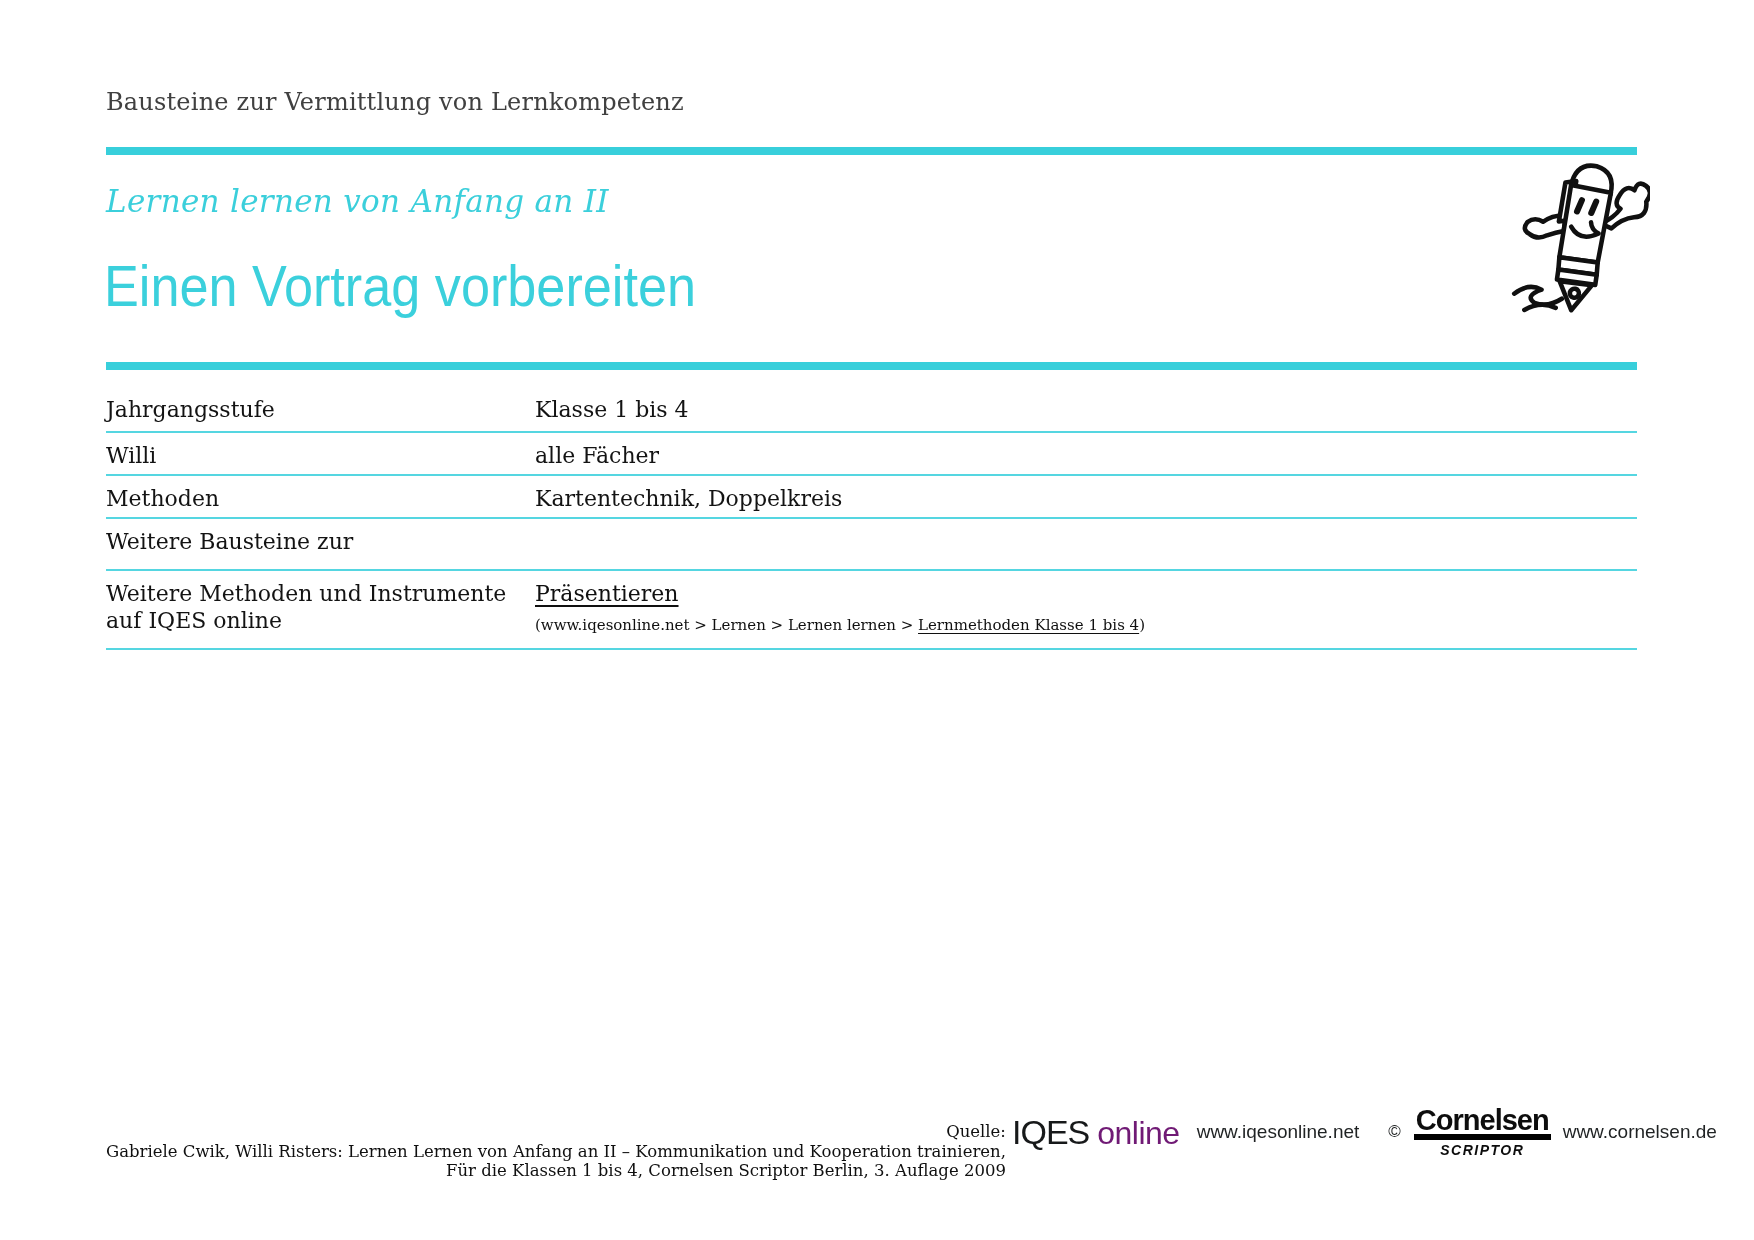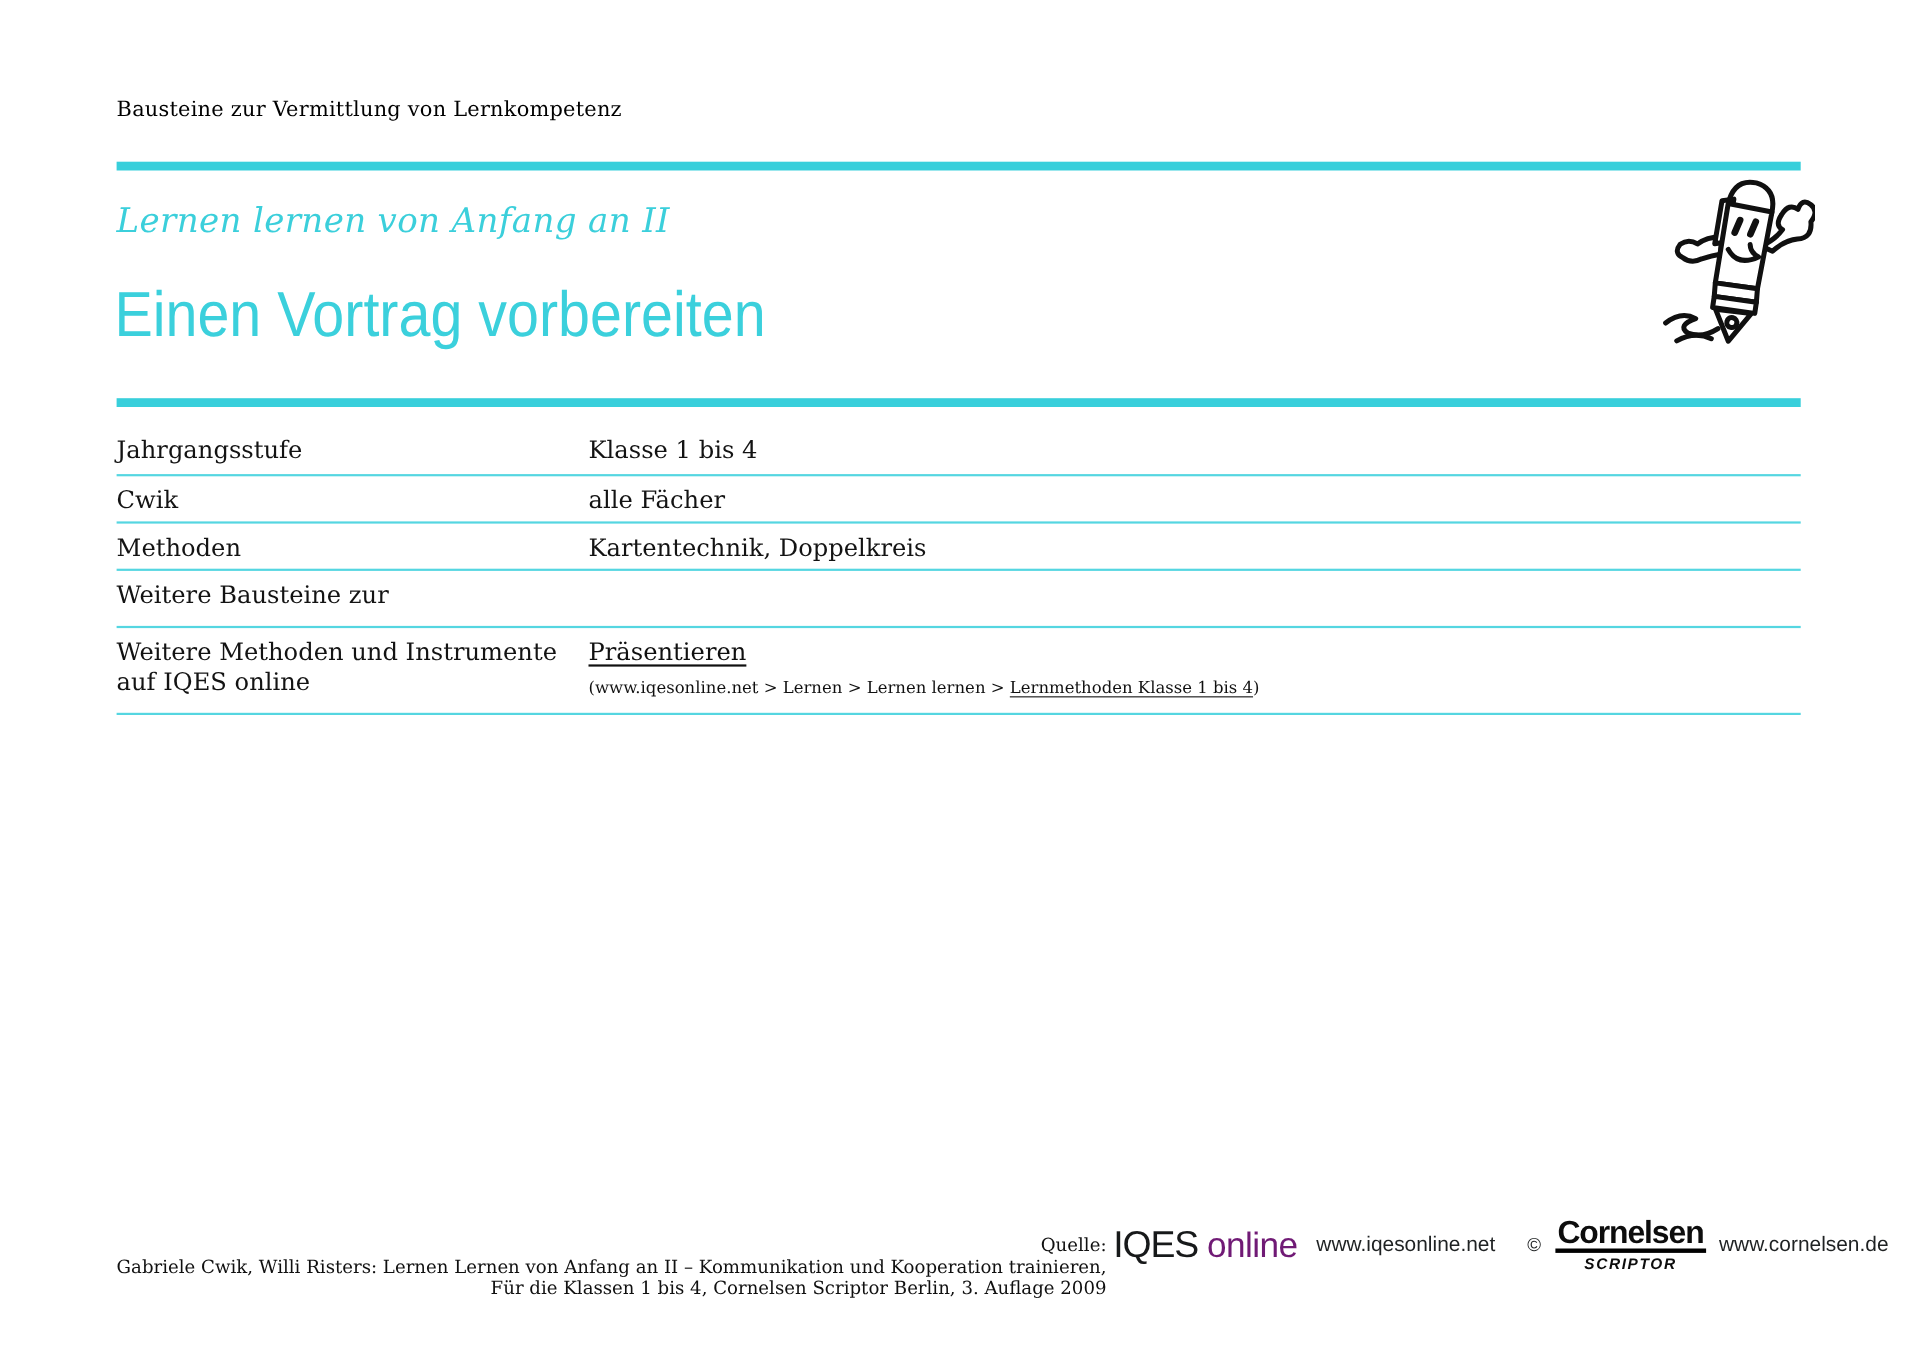--- a/index.html
+++ b/index.html
@@ -1,21 +1,21 @@
 <!DOCTYPE html>
 <html><head>
 <meta charset="utf-8">
 <style>
   html,body{margin:0;padding:0;background:#fff;}
   .page{
     position:relative;width:1754px;height:1240px;background:#ffffff;overflow:hidden;
     font-family:"DejaVu Serif","Liberation Serif",serif;color:#111;
   }
   .eyebrow{
-    position:absolute;left:106px;top:88px;font-size:19px;letter-spacing:.2px;color:#000000;
+    position:absolute;left:106px;top:88px;font-size:24px;letter-spacing:.2px;color:#404040;
   }
   .rule-thick{
     position:absolute;left:106px;width:1531px;height:8px;background:#38cfdb;
   }
   .rule-top{top:147px;}
   .rule-mid{top:362px;}
   .series-title{
     position:absolute;left:106px;top:183px;font-size:31px;font-style:italic;color:#3bcfdb;letter-spacing:.3px;
   }
   .main-title{
@@ -47,21 +47,21 @@
     font-family:"Liberation Sans","DejaVu Sans",sans-serif;
   }
   .iqes-logo{display:flex;align-items:baseline;white-space:nowrap;}
   .iqes-main{font-size:34px;color:#17191a;letter-spacing:-1px;}
   .iqes-suffix{font-size:32px;color:#701a75;margin-left:8px;letter-spacing:-.5px;}
   .iqes-url{font-size:19px;color:#1f2223;margin-left:17px;white-space:nowrap;}
   .copyright{font-size:17px;color:#1f2223;margin-left:29px;}
   .cornelsen-logo{display:flex;flex-direction:column;align-items:center;margin-left:13px;}
   .cornelsen-main{
     font-size:29px;font-weight:700;color:#0d0d0d;letter-spacing:-1px;line-height:26px;
-    border-bottom:4px solid #000000;padding:0 2px 1px 2px;
+    border-bottom:6px solid #000000;padding:0 2px 1px 2px;
   }
   .cornelsen-sub{
     font-size:14px;font-style:italic;font-weight:700;color:#0d0d0d;letter-spacing:1.5px;margin-top:2px;
   }
   .cornelsen-url{font-size:19px;color:#1f2223;margin-left:12px;white-space:nowrap;}
 </style>
 </head>
 <body>
 
 <div class="page">
@@ -100,21 +100,21 @@
   <div class="rule-thick rule-mid"></div>
 
   <div class="info-table">
 
     <div class="trow row-first">
       <div class="tlabel">Jahrgangsstufe</div>
       <div class="tvalue">Klasse 1 bis 4</div>
     </div>
 
     <div class="trow row-basic">
-      <div class="tlabel">Cwik</div>
+      <div class="tlabel">Willi</div>
       <div class="tvalue">alle Fächer</div>
     </div>
 
     <div class="trow row-basic">
       <div class="tlabel">Methoden</div>
       <div class="tvalue">Kartentechnik, Doppelkreis</div>
     </div>
 
     <div class="trow row-link">
       <div class="tlabel">

